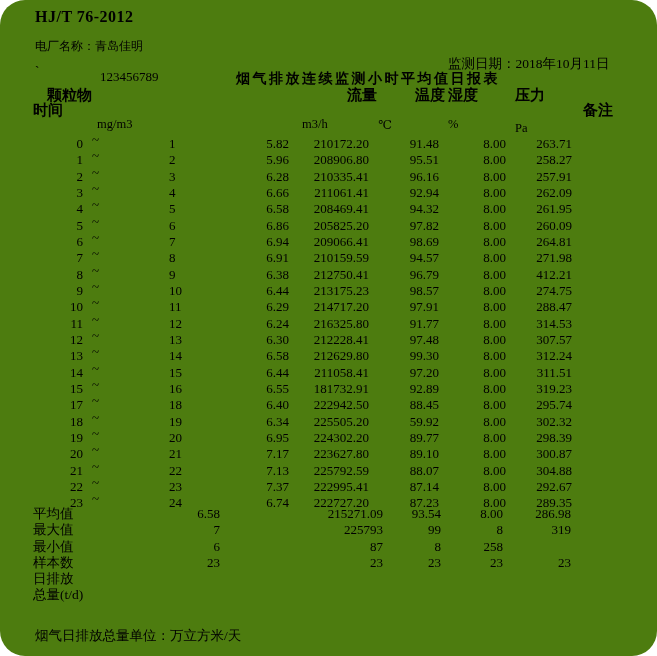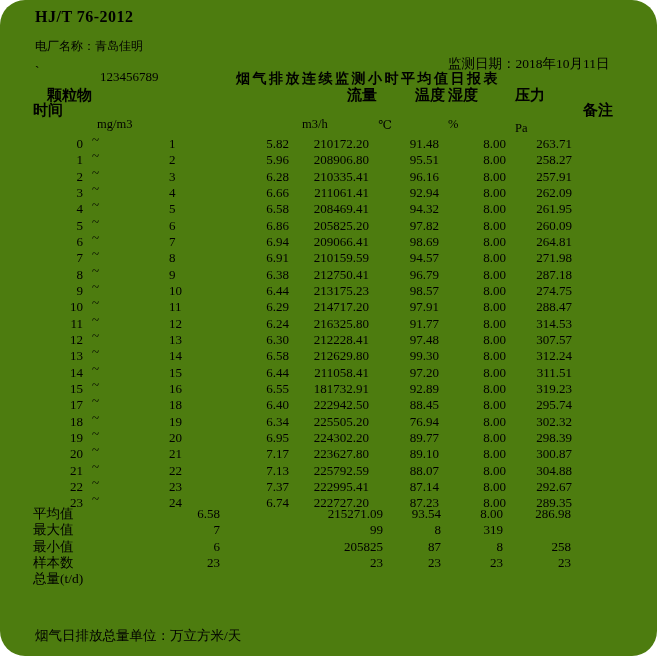--- a/index.html
+++ b/index.html
@@ -174,21 +174,21 @@
   </div>
 
   <div class="row">
     <span class="c">8</span>
     <span class="c tl">~</span>
     <span class="c he">9</span>
     <span class="c">6.38</span>
     <span class="c">212750.41</span>
     <span class="c">96.79</span>
     <span class="c">8.00</span>
-    <span class="c">287.18</span>
+    <span class="c">412.21</span>
   </div>
 
   <div class="row">
     <span class="c">9</span>
     <span class="c tl">~</span>
     <span class="c he">10</span>
     <span class="c">6.44</span>
     <span class="c">213175.23</span>
     <span class="c">98.57</span>
     <span class="c">8.00</span>
@@ -271,21 +271,21 @@
     <span class="c">8.00</span>
     <span class="c">295.74</span>
   </div>
 
   <div class="row">
     <span class="c">18</span>
     <span class="c tl">~</span>
     <span class="c he">19</span>
     <span class="c">6.34</span>
     <span class="c">225505.20</span>
-    <span class="c">76.94</span>
+    <span class="c">59.92</span>
     <span class="c">8.00</span>
     <span class="c">302.32</span>
   </div>
 
   <div class="row">
     <span class="c">19</span>
     <span class="c tl">~</span>
     <span class="c he">20</span>
     <span class="c">6.95</span>
     <span class="c">224302.20</span>
@@ -347,45 +347,54 @@
     <span class="v">215271.09</span>
     <span class="v">93.54</span>
     <span class="v">8.00</span>
     <span class="v">286.98</span>
   </div>
 
   <div class="srow">
     <span></span>
     <span class="lbl">最大值</span>
     <span class="v">7</span>
+    <span class="v">225793</span>
     <span class="v">99</span>
     <span class="v">8</span>
     <span class="v">319</span>
   </div>
 
   <div class="srow">
     <span></span>
     <span class="lbl">最小值</span>
     <span class="v">6</span>
-    <span class="v">205825</span>
     <span class="v">87</span>
     <span class="v">8</span>
     <span class="v">258</span>
   </div>
 
   <div class="srow">
     <span></span>
     <span class="lbl">样本数</span>
     <span class="v">23</span>
     <span class="v">23</span>
     <span class="v">23</span>
     <span class="v">23</span>
     <span class="v">23</span>
   </div>
 
+  <div class="srow">
+    <span></span>
+    <span class="lbl">日排放</span>
+    <span class="v"></span>
+    <span class="v"></span>
+    <span class="v"></span>
+    <span class="v"></span>
+    <span class="v"></span>
+  </div>
 
   <div class="srow">
     <span></span>
     <span class="lbl">总量(t/d)</span>
     <span class="v"></span>
     <span class="v"></span>
     <span class="v"></span>
     <span class="v"></span>
     <span class="v"></span>
   </div>

